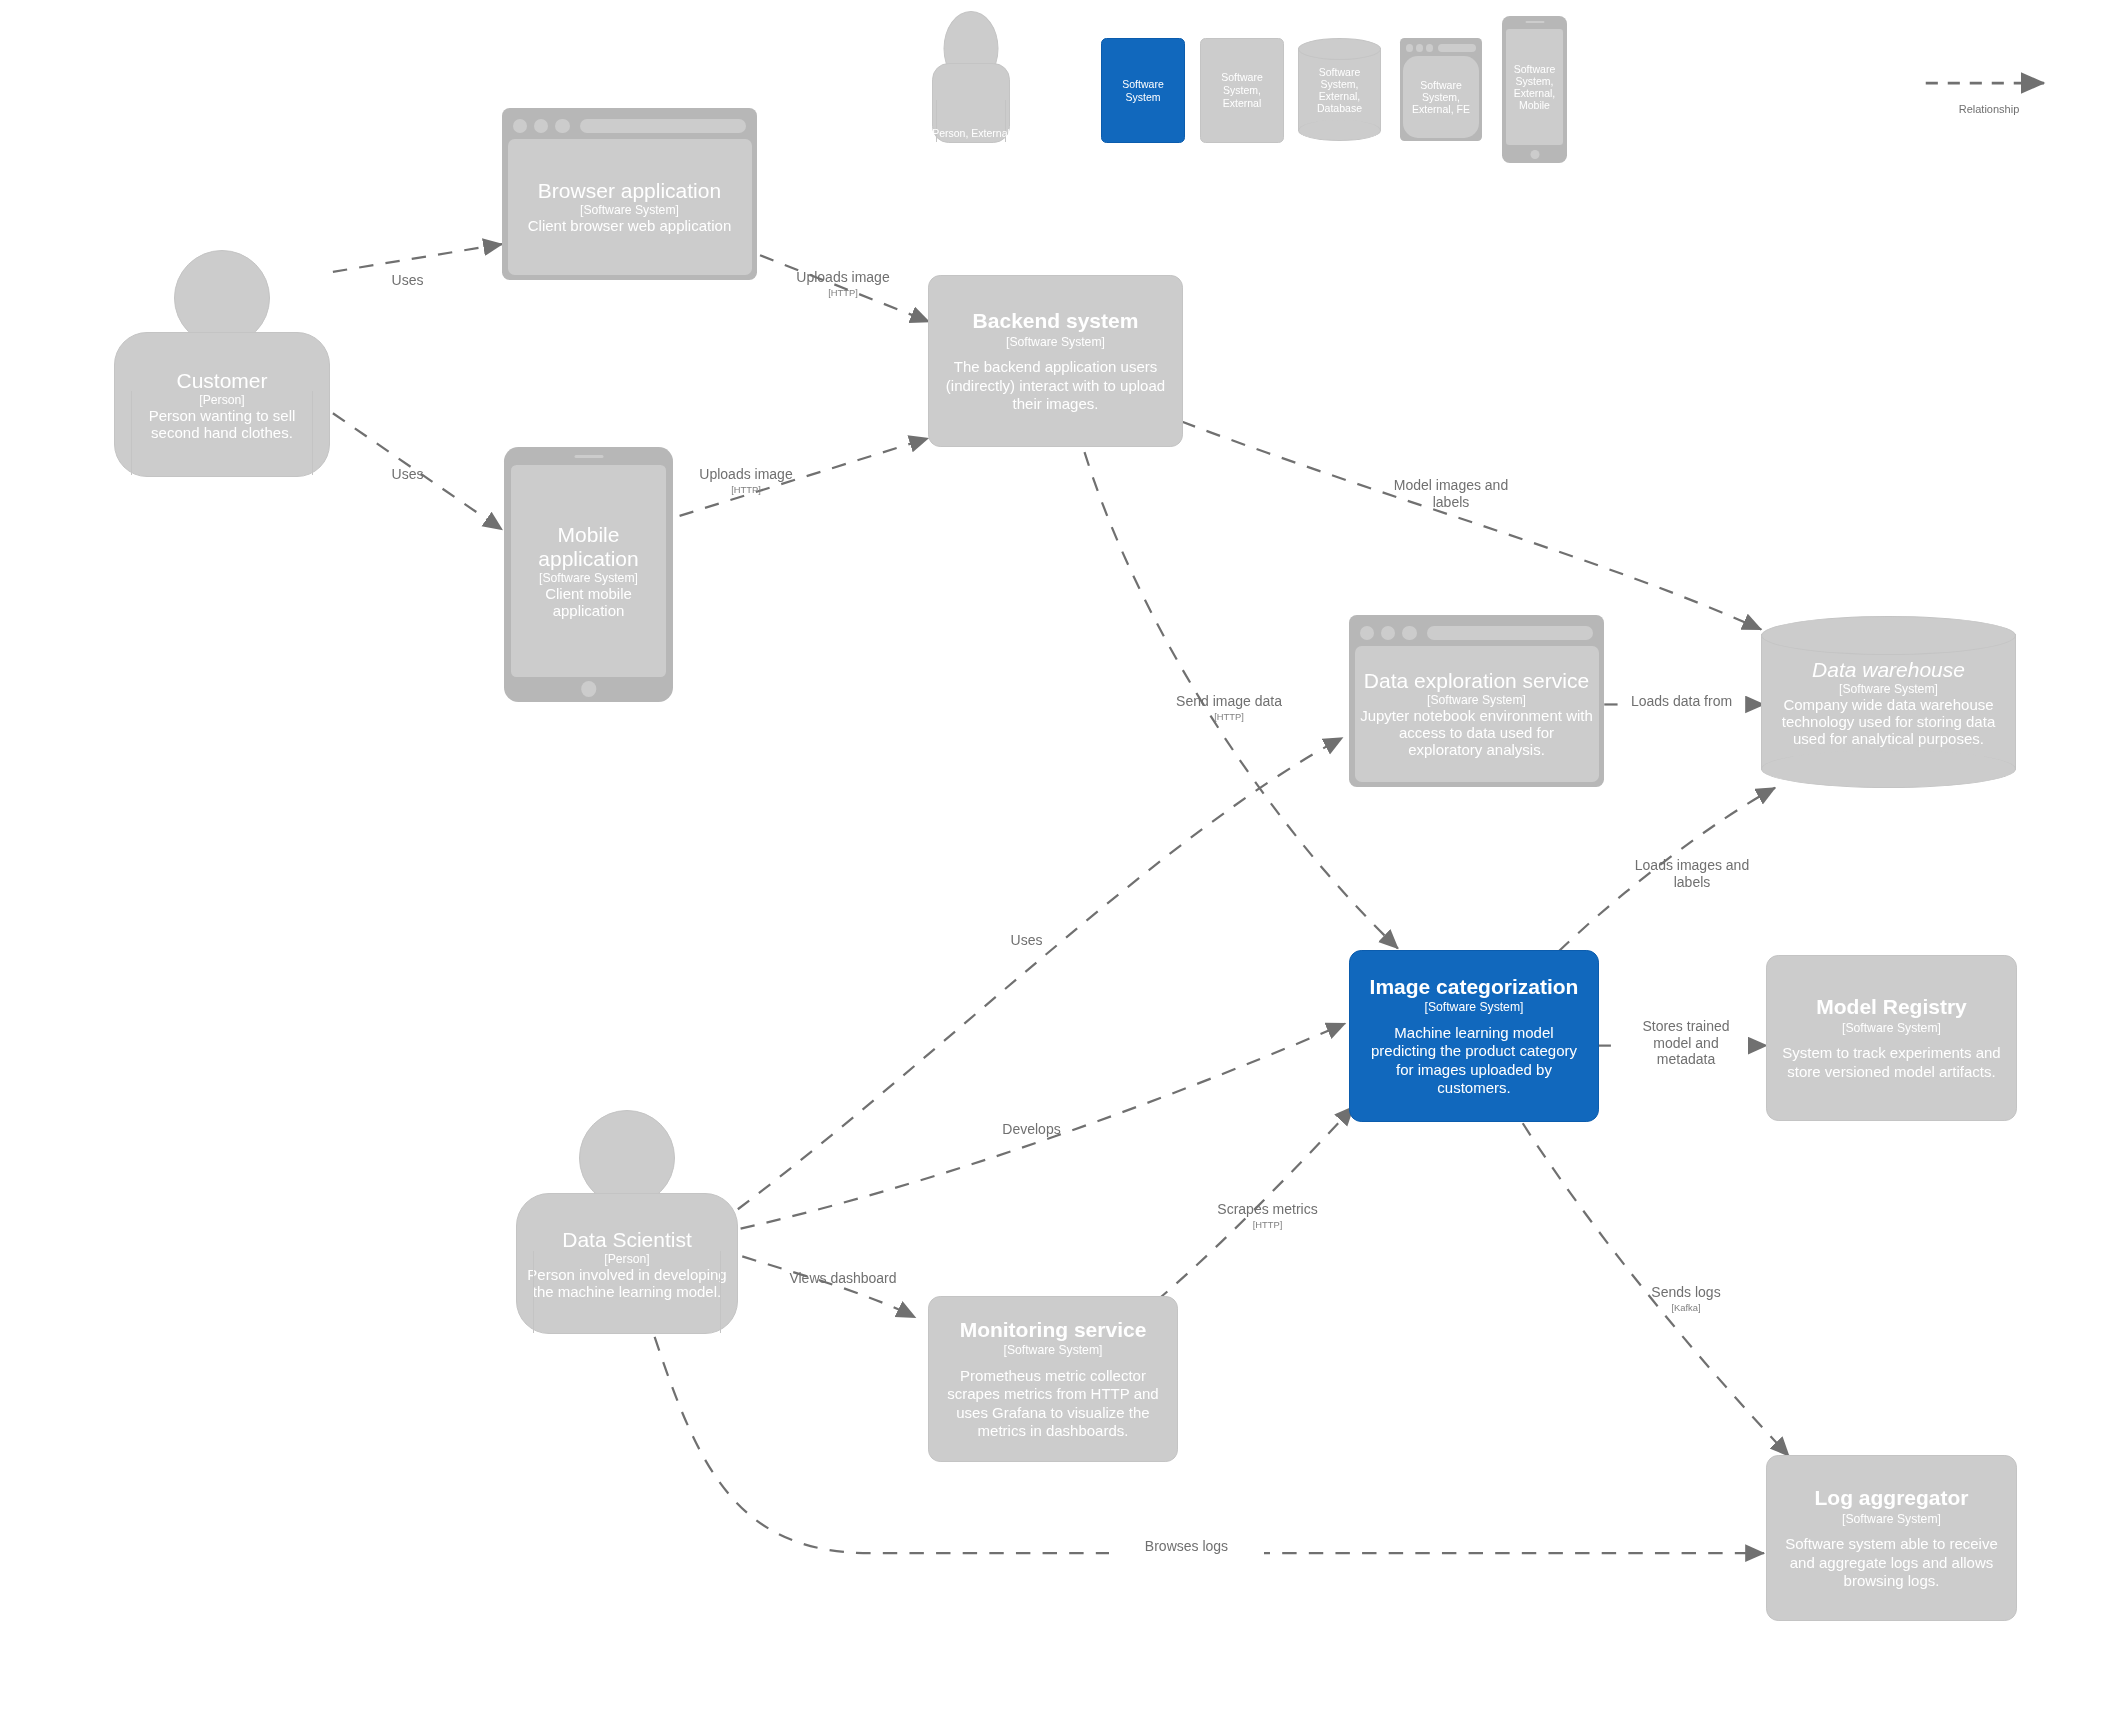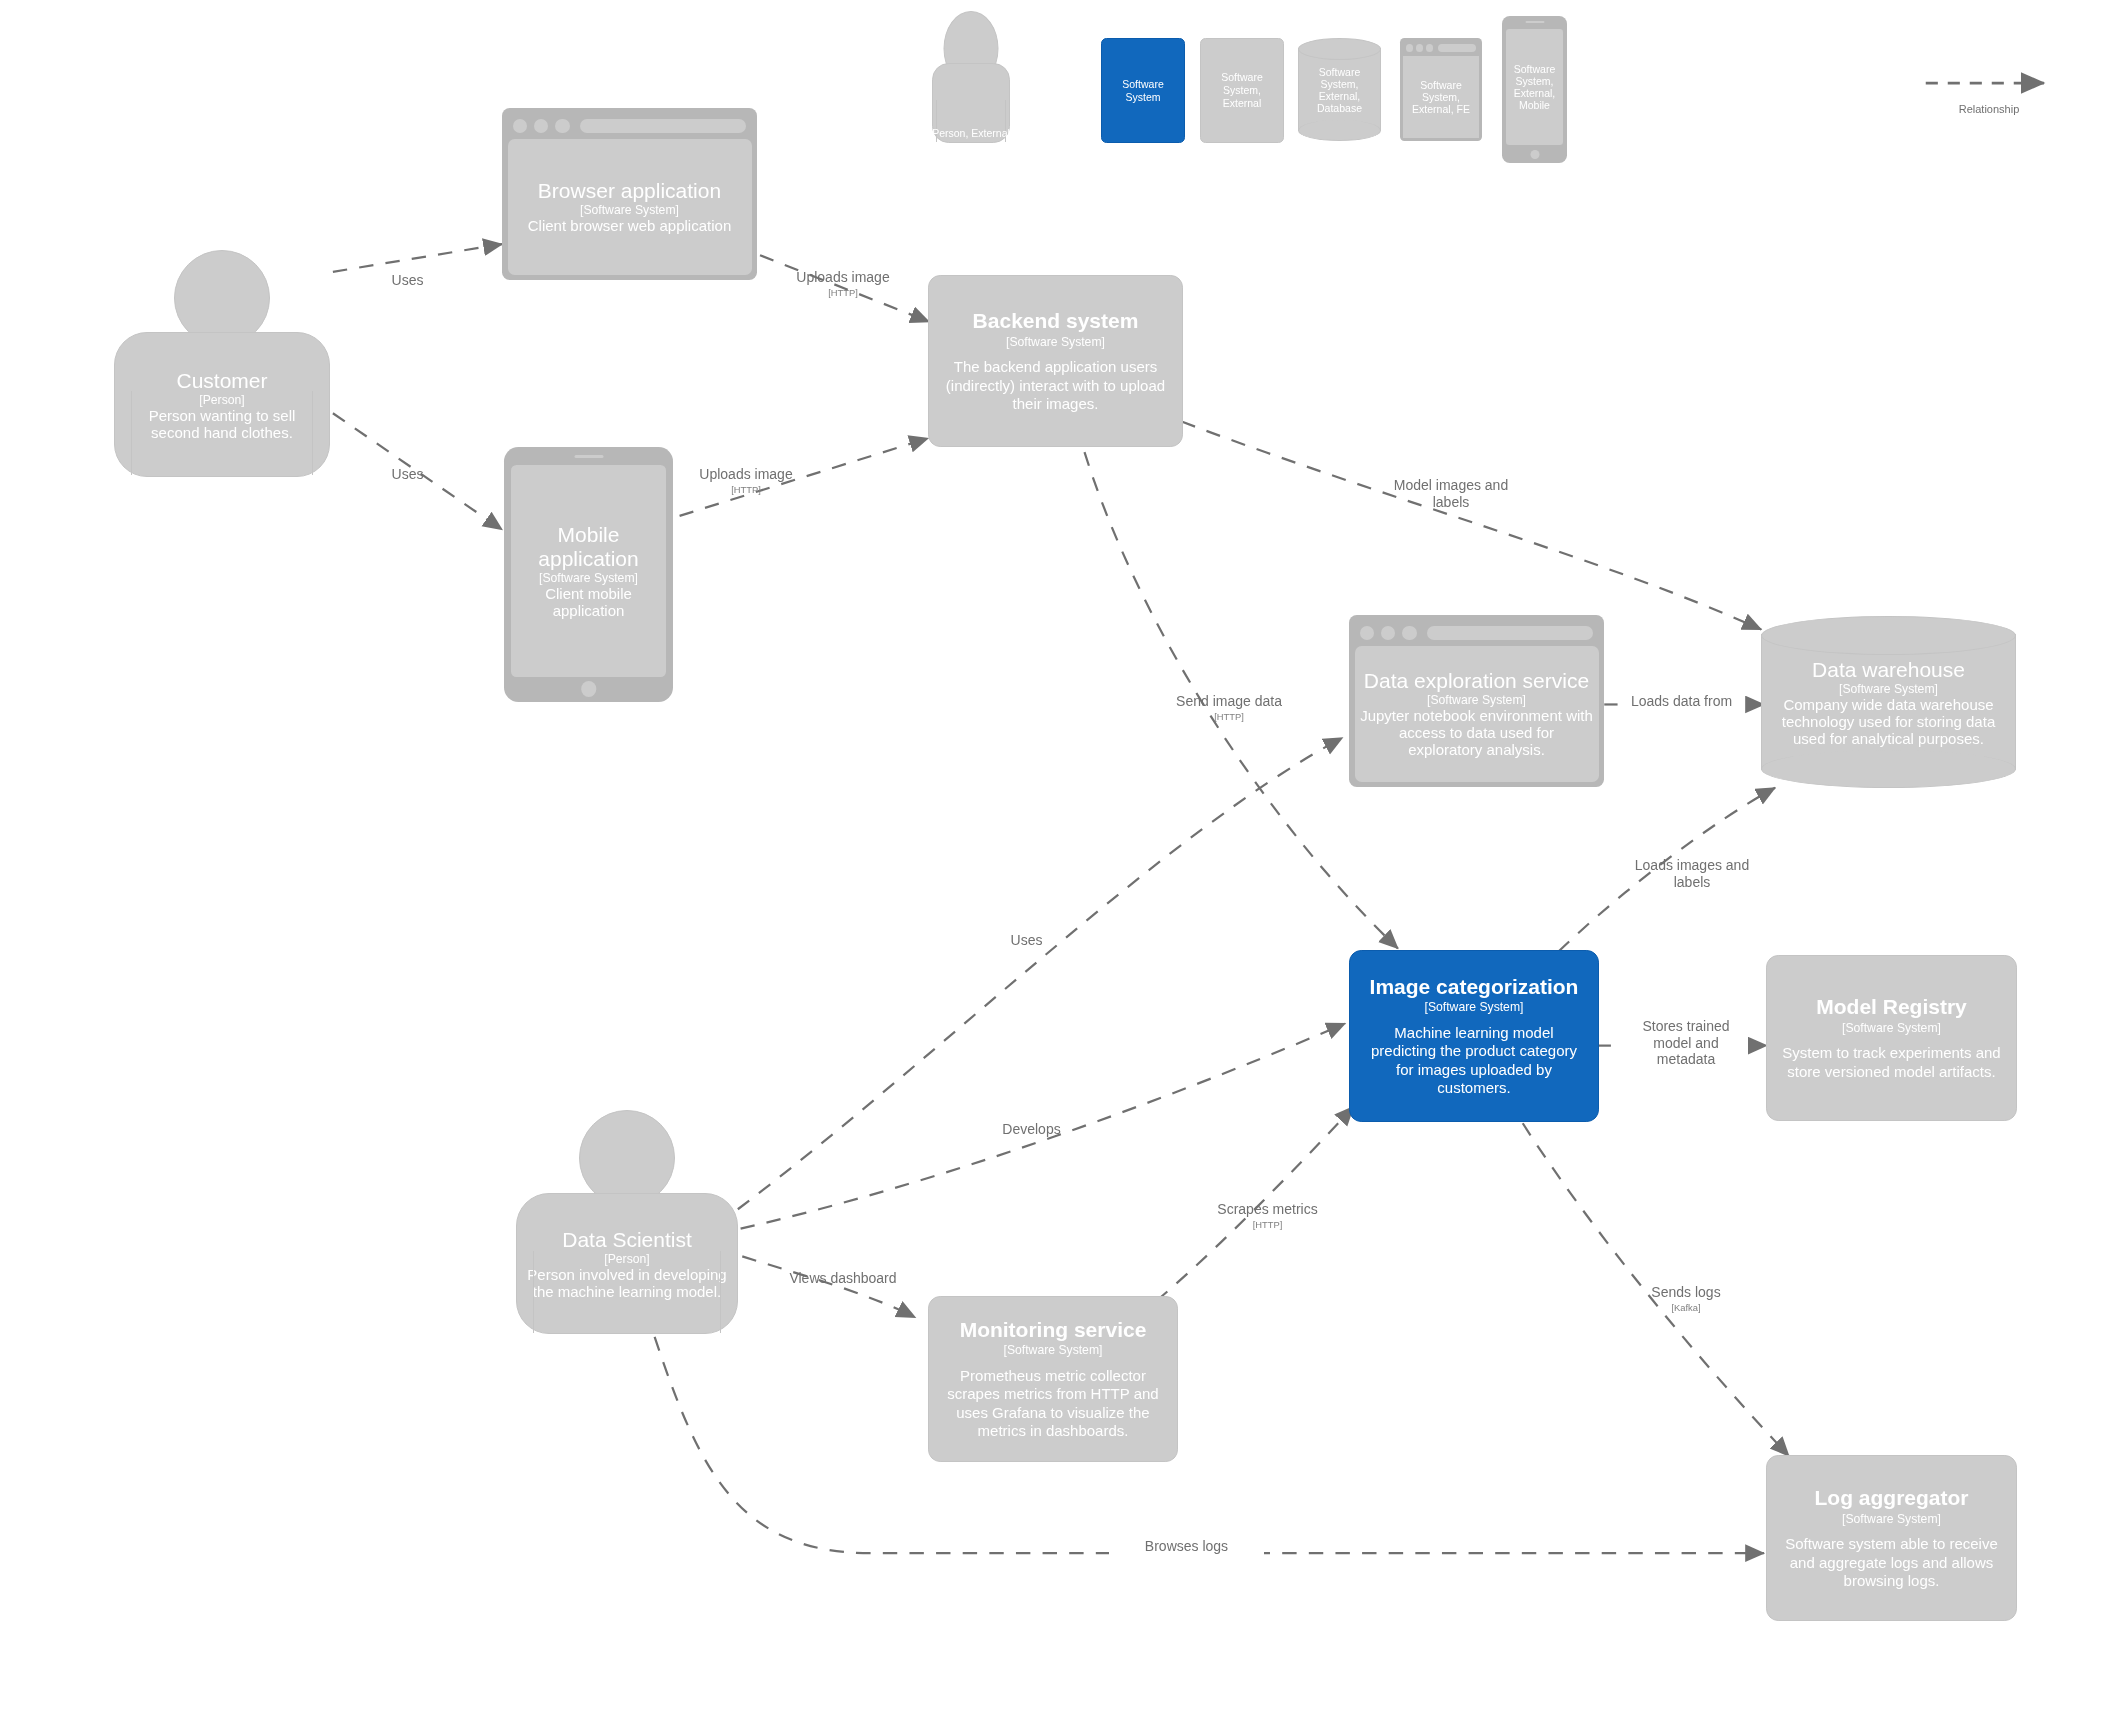--- a/index.html
+++ b/index.html
@@ -314,21 +314,21 @@
     <div class="txt" style="top:0;bottom:0;font-size:10.5px;">Software System, External, Database</div>
   </div>
 
   <div class="legend-item browser" style="left:1400px; top:38px; width:82px; height:103px; border-radius:4.4px; padding:3.3px;">
     <div class="chrome" style="height:13.3px;gap:2.8px;padding:0 2.8px;">
       <div class="dot" style="width:7.2px;height:7.2px;"></div>
       <div class="dot" style="width:7.2px;height:7.2px;"></div>
       <div class="dot" style="width:7.2px;height:7.2px;"></div>
       <div class="urlbar" style="height:7.2px;border-radius:3.9px;margin-left:1.7px;"></div>
     </div>
-    <div class="screen" style="left:3.3px;right:3.3px;top:18px;bottom:3.3px;border-radius:0;font-size:10.5px;padding:0 2.8px;">Software System, External, FE</div>
+    <div class="screen" style="left:3.3px;right:3.3px;top:18px;bottom:3.3px;border-radius:15px;font-size:10.5px;padding:0 2.8px;">Software System, External, FE</div>
   </div>
 
   <div class="legend-item mobile" style="left:1502px; top:15.5px; width:65px; height:147px; border-radius:7.8px;">
     <div class="speaker" style="top:5.5px;width:19px;height:2.2px;"></div>
     <div class="screen" style="left:4.4px;right:4.4px;top:13.3px;bottom:18px;border-radius:3.3px;font-size:10.5px;padding:0 2.2px;">Software System, External, Mobile</div>
     <div class="home" style="bottom:3.9px;width:9px;height:9px;"></div>
   </div>
 
   <svg style="position:absolute;left:1925px;top:72px;width:139px;height:22px;" viewBox="0 0 250 40" width="139" height="22">
     <defs>
@@ -393,21 +393,21 @@
       <div class="tp" style="font-size:12.2px;">[Software System]</div>
       <div class="ds" style="font-size:15px;">Jupyter notebook environment with access to data used for exploratory analysis.</div>
     </div>
   </div>
 
   <div class="cyl" style="left:1761px; top:616px; width:255px; height:172px;">
     <div class="tube" style="top:18.3px; bottom:18.3px;"></div>
     <div class="cap" style="top:0; height:37px;"></div>
     <div class="cap" style="bottom:0; height:37px; border-top:none;"></div>
     <div class="txt" style="top:0; bottom:0;">
-      <div class="nm" style="font-size:21px;">Data warehouse</div>
+      <div class="nm" style="font-size:21px;font-style:italic;">Data warehouse</div>
       <div class="tp" style="font-size:12.2px;">[Software System]</div>
       <div class="ds" style="font-size:15px;">Company wide data warehouse technology used for storing data used for analytical purposes.</div>
     </div>
   </div>
 
   <div class="node box focus" style="left:1349px; top:950px; width:250px; height:172px; padding:0 12.2px;">
     <div class="nm" style="font-size:21px;">Image categorization</div>
     <div class="tp" style="font-size:12.2px;">[Software System]</div>
     <div class="ds" style="font-size:15px;">Machine learning model predicting the product category for images uploaded by customers.</div>
   </div>

